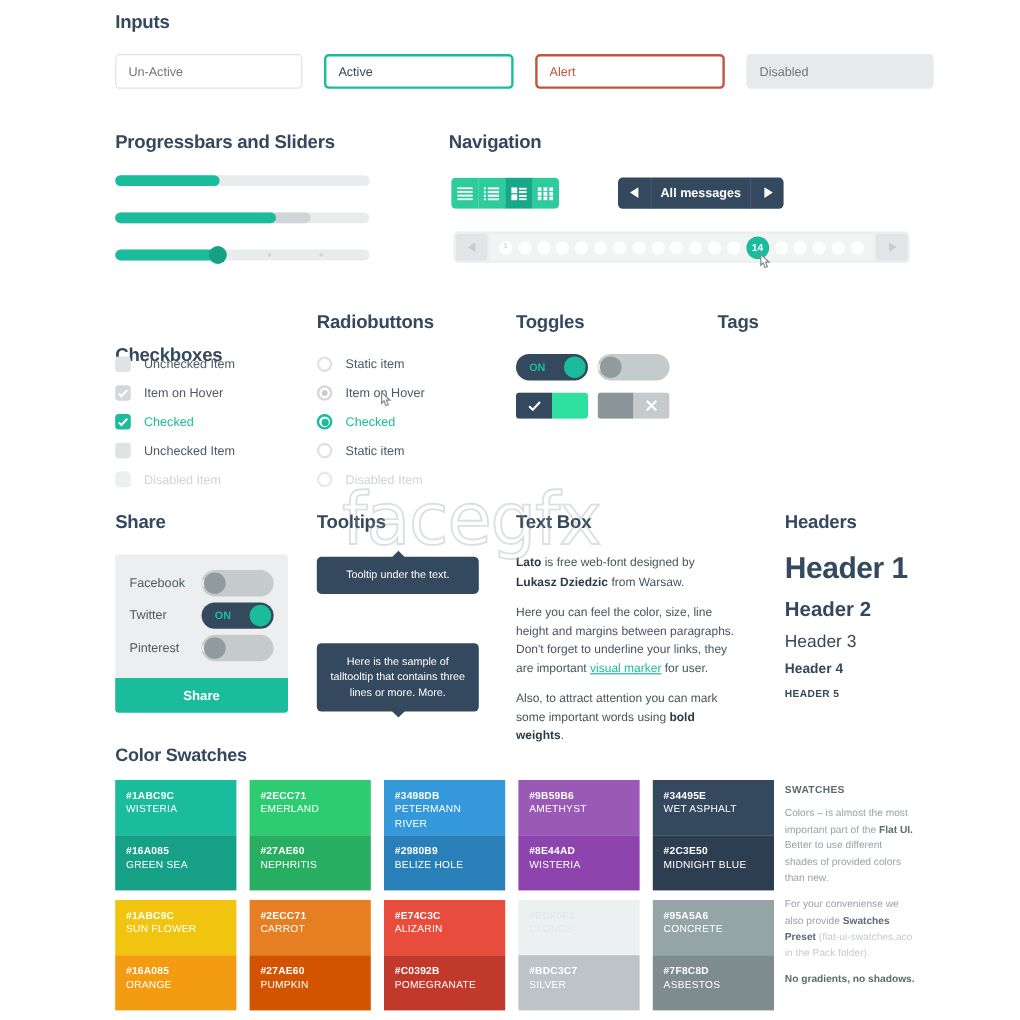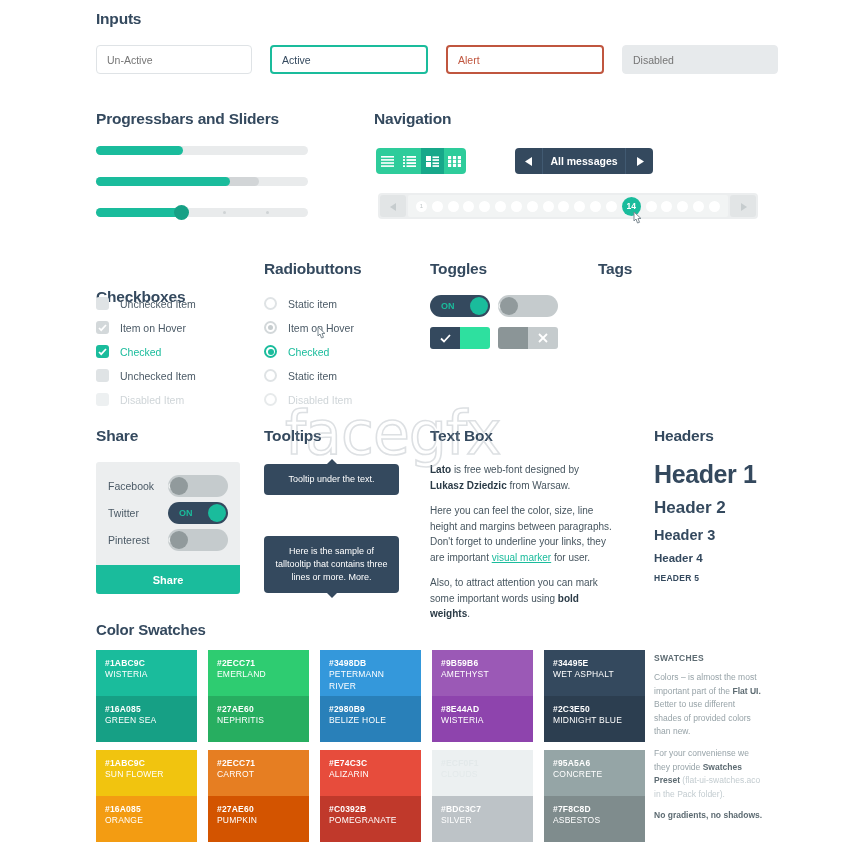--- a/index.html
+++ b/index.html
@@ -146,21 +146,21 @@
     border-top:6px solid #34495e; }
 
   
   .tb p { font-size:10px; line-height:1.55; color:#46555f; margin-bottom:10px; width:185px; }
   .tb b { font-weight:bold; color:#2b3b47; }
   .tb a { color:#1abc9c; text-decoration:underline; }
 
   
   .h1x { font-size:25px; font-weight:bold; color:#34495e; margin-bottom:9px; letter-spacing:-0.4px;}
   .h2x { font-size:17px; font-weight:bold; color:#34495e; margin-bottom:9px; }
-  .h3x { font-size:14.5px; font-weight:bold; color:#34495e; margin-bottom:9px; }
+  .h3x { font-size:14.5px; font-weight:normal; color:#34495e; margin-bottom:9px; }
   .h4x { font-size:11.5px; font-weight:bold; color:#34495e; margin-bottom:9px; }
   .h5x { font-size:8.5px; font-weight:bold; color:#34495e; letter-spacing:0.3px; }
 
   
   .sw-grid { display:flex; gap:11px; }
   .sw-col { width:101px; }
   .sw-cell { height:46px; padding:8px 9px; color:#fff; }
   .sw-hex { font-size:8.5px; font-weight:bold; letter-spacing:0.2px; line-height:1.35; }
   .sw-name { font-size:8.5px; letter-spacing:0.2px; line-height:1.35; }
   .sw-cell.light .sw-hex, .sw-cell.light .sw-name { color:#e3e9ea; }
@@ -632,20 +632,20 @@
         </div>
       </div>
     </div>
 
   <div class="abs sw-text" style="left:654px; top:653px;">
     <div class="sw-h">SWATCHES</div>
     <p>
       <span>Colors – is almost the most important part of the </span><b>Flat UI.</b><span> Better to use different shades of provided colors than new.</span>
     </p>
     <p>
-      <span>For your conveniense we they provide </span><b>Swatches Preset</b><span class="muted"> (flat-ui-swatches.aco in the Pack folder).</span>
+      <span>For your conveniense we also provide </span><b>Swatches Preset</b><span class="muted"> (flat-ui-swatches.aco in the Pack folder).</span>
     </p>
     <p><b>No gradients, no shadows.</b></p>
   </div>
 
   <div class="watermark">facegfx</div>
 
 </div>
 
 </body></html>

